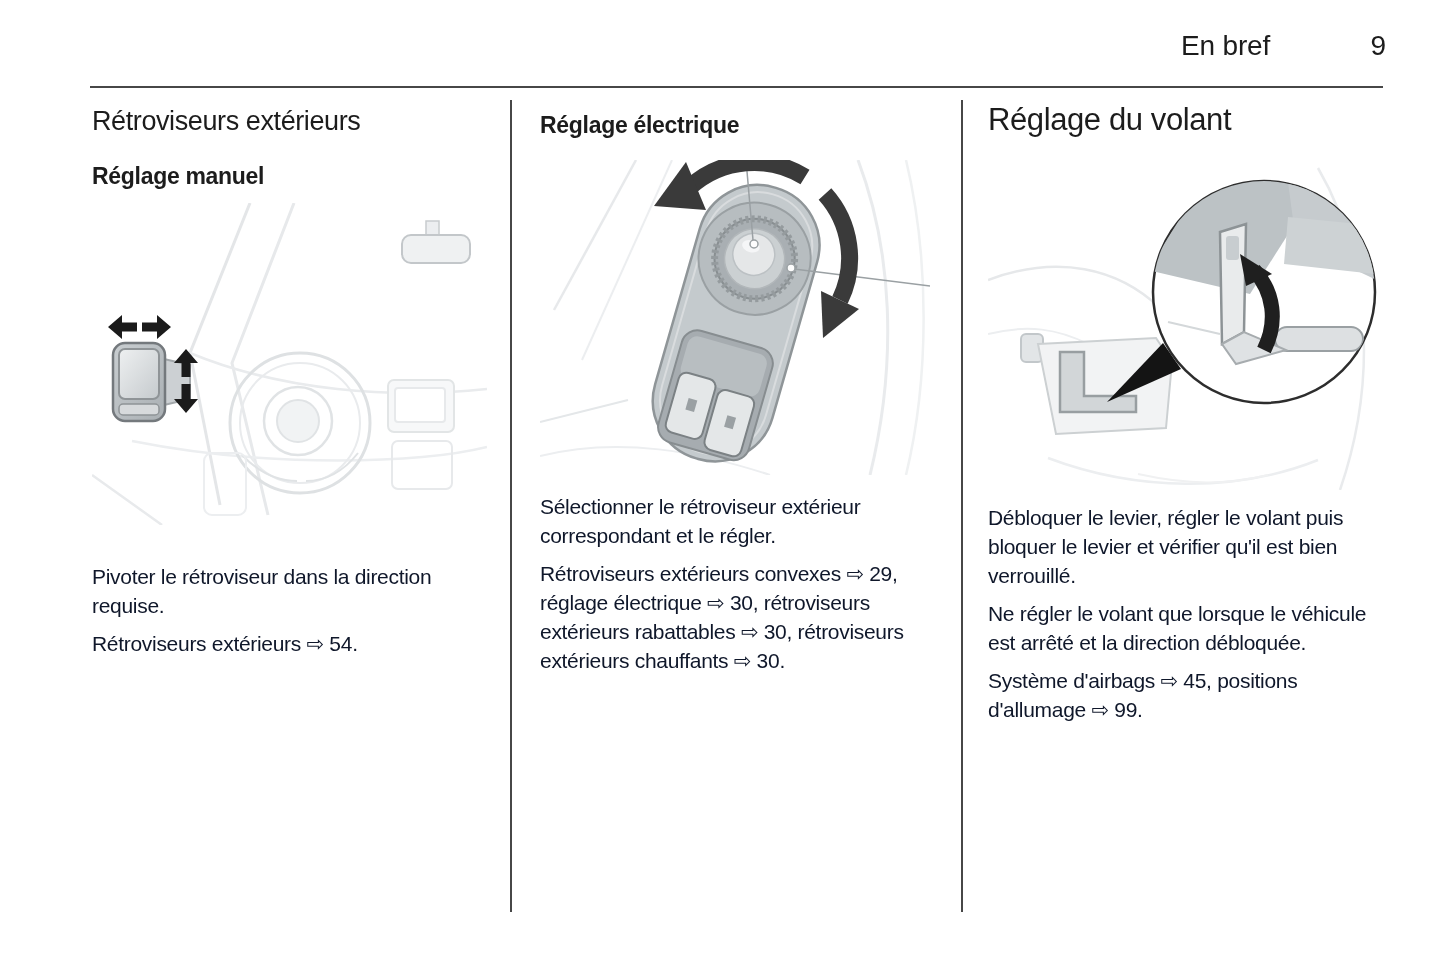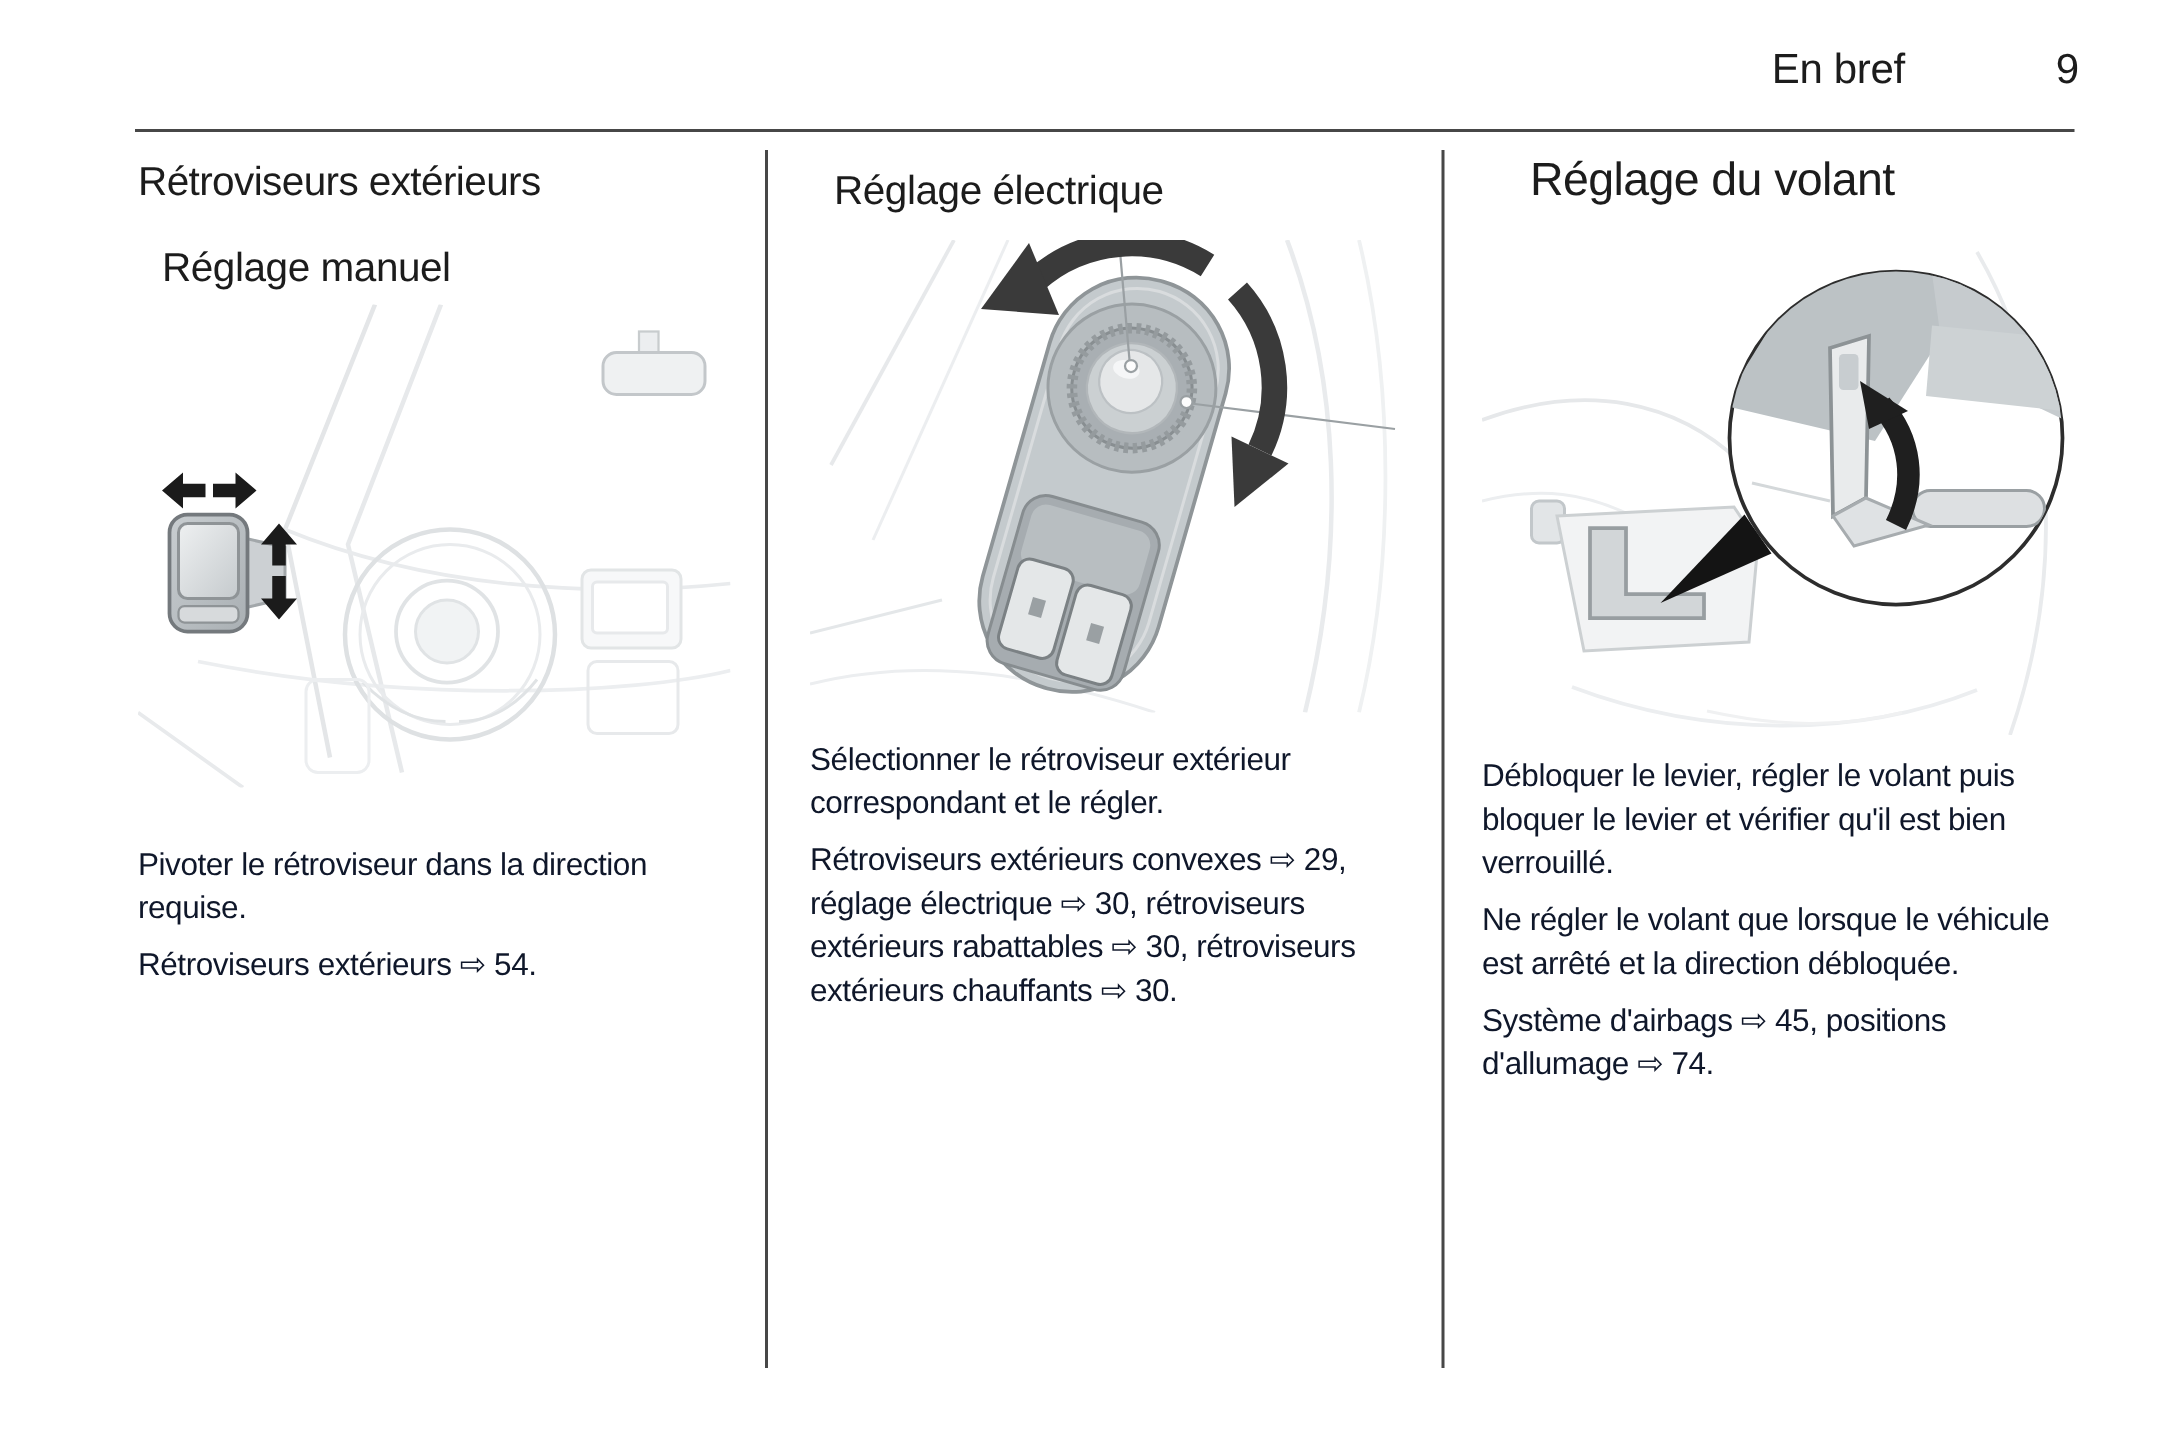--- a/index.html
+++ b/index.html
@@ -23,25 +23,25 @@
   .d1 { left:510px; }
   .d2 { left:961px; }
 
   
   .col { position:absolute; top:0; height:858px; }
   .col-1 { left:92px;  width:395px; }
   .col-2 { left:540px; width:392px; }
   .col-3 { left:988px; width:397px; }
 
   .col h1 { position:absolute; left:0; font-weight:400; font-size:27px; letter-spacing:-0.4px; white-space:nowrap; }
-  .col h2 { position:absolute; left:16px; font-weight:400; font-size:27px; letter-spacing:-0.3px; white-space:nowrap; }
+  .col h2 { position:absolute; left:0; font-weight:700; font-size:23px; letter-spacing:-0.3px; white-space:nowrap; }
   .col-1 h1 { top:106px; }
   .col-1 h2 { top:163px; }
   .col-2 h2 { top:112px; }
-  .col-3 h1 { top:102px; font-size:31px;margin-left:32px; }
+  .col-3 h1 { top:102px; font-size:31px; }
 
   figure.illus { position:absolute; left:0; width:100%; }
   figure.illus svg { display:block; width:100%; height:100%; }
   .col-1 .illus { top:203px; height:322px; }
   .col-2 .illus { top:160px; height:315px; }
   .col-3 .illus { top:162px; height:328px; }
 
   .textblock { position:absolute; left:0; width:100%; }
   .col-1 .textblock { top:562px; }
   .col-2 .textblock { top:492px; }
@@ -208,17 +208,17 @@
             <path d="M276,188 C290,160 286,130 266,108" fill="none" stroke="#1f1f1f" stroke-width="15"></path>
             <polygon points="252,92 258,124 284,112" fill="#1f1f1f"></polygon>
           </g>
         </g>
       </svg>
     </figure>
 
     <div class="textblock tb-3">
       <p>Débloquer le levier, régler le volant puis bloquer le levier et vérifier qu'il est bien verrouillé.</p>
       <p>Ne régler le volant que lorsque le véhicule est arrêté et la direction débloquée.</p>
-      <p>Système d'airbags ⇨ 45, positions d'allumage ⇨ 74.</p>
+      <p>Système d'airbags ⇨ 45, positions d'allumage ⇨ 99.</p>
     </div>
   </section>
 
 </div>
 
 </body></html>

